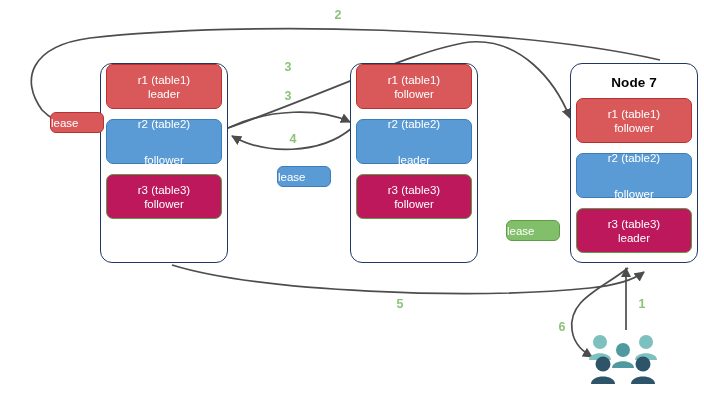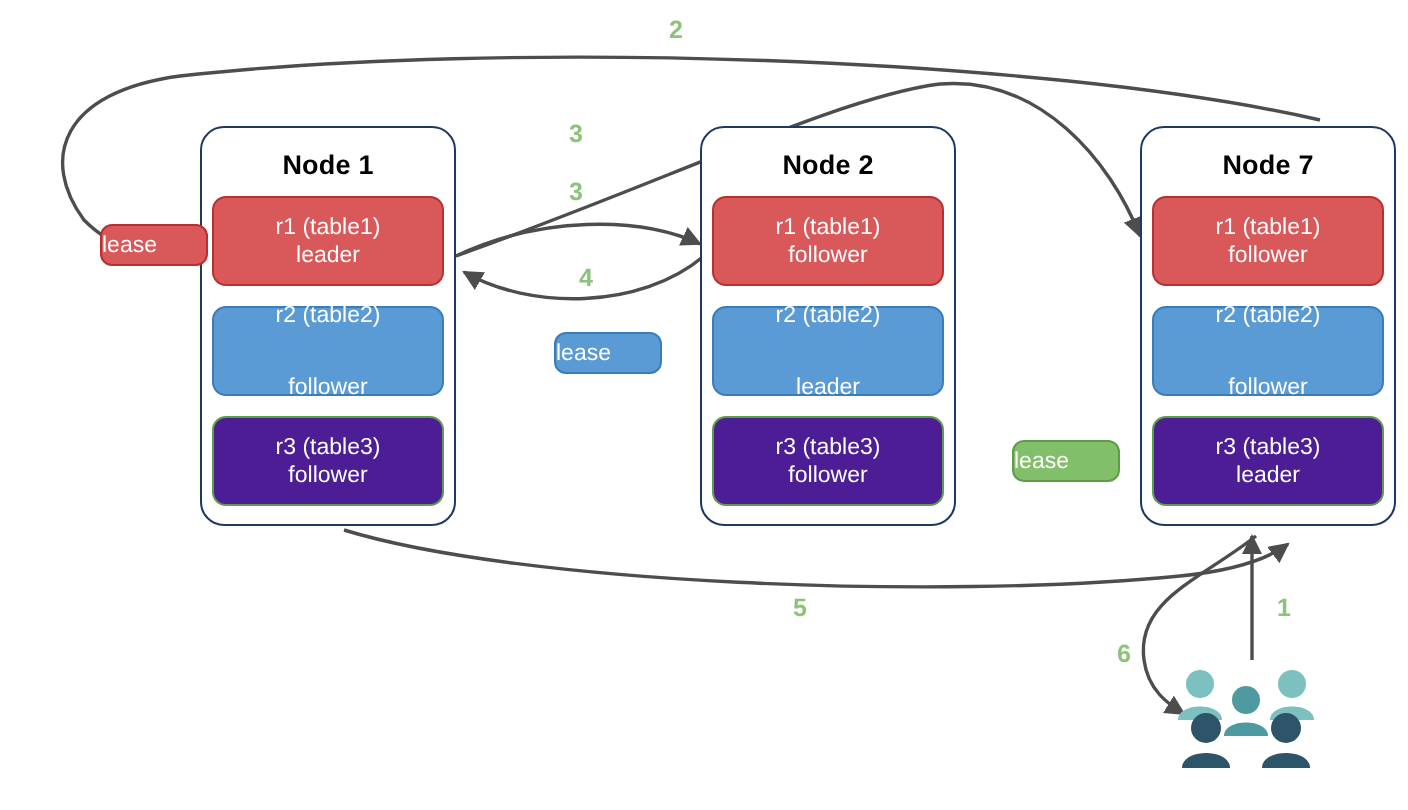--- a/index.html
+++ b/index.html
@@ -48,21 +48,21 @@
     flex-direction: column;
     align-items: center;
     justify-content: center;
     color: #ffffff;
     font-size: 11.5px;
     line-height: 14px;
     box-sizing: border-box;
   }
   .replica.red   { background: #d9595a; border: 1.4px solid #b8312f; }
   .replica.blue  { background: #5b9bd5; border: 1.4px solid #3b7cba; gap: 22px; }
-  .replica.green { background: #4c1d95; border: 1.4px solid #5e9c48; }
+  .replica.green { background: #be185d; border: 1.4px solid #5e9c48; }
 
   .lease {
     position: absolute;
     border-radius: 6px;
     display: flex;
     align-items: center;
     justify-content: flex-start;
     color: #ffffff;
     font-size: 11.5px;
     height: 21px;
@@ -113,37 +113,35 @@
     <path d="M 352 128 C 320 155, 265 155, 232 136" fill="none" stroke="#4d4d4d" stroke-width="1.7" marker-end="url(#ah)"></path>
 
     <path d="M 172 265 C 260 292, 470 300, 590 288 C 620 285, 636 278, 644 272" fill="none" stroke="#4d4d4d" stroke-width="1.7" marker-end="url(#ah)"></path>
 
     <path d="M 626 330 L 626 268" fill="none" stroke="#4d4d4d" stroke-width="1.7" marker-end="url(#ah)"></path>
 
     <path d="M 628 268 C 600 290, 568 300, 572 330 C 574 345, 584 352, 592 357" fill="none" stroke="#4d4d4d" stroke-width="1.7" marker-end="url(#ah)"></path>
   </svg>
 
   <div class="node-box" style="left:100px; top:63px; width:128px; height:200px;">
-    <div class="node-title">Node 1</div>
     <div class="replica red">
       <span>r1 (table1)</span>
       <span>leader</span>
     </div>
     <div class="replica blue">
       <span>r2 (table2)</span>
       <span>follower</span>
     </div>
     <div class="replica green">
       <span>r3 (table3)</span>
       <span>follower</span>
     </div>
   </div>
 
   <div class="node-box" style="left:350px; top:63px; width:128px; height:200px;">
-    <div class="node-title">Node 2</div>
     <div class="replica red">
       <span>r1 (table1)</span>
       <span>follower</span>
     </div>
     <div class="replica blue">
       <span>r2 (table2)</span>
       <span>leader</span>
     </div>
     <div class="replica green">
       <span>r3 (table3)</span>

